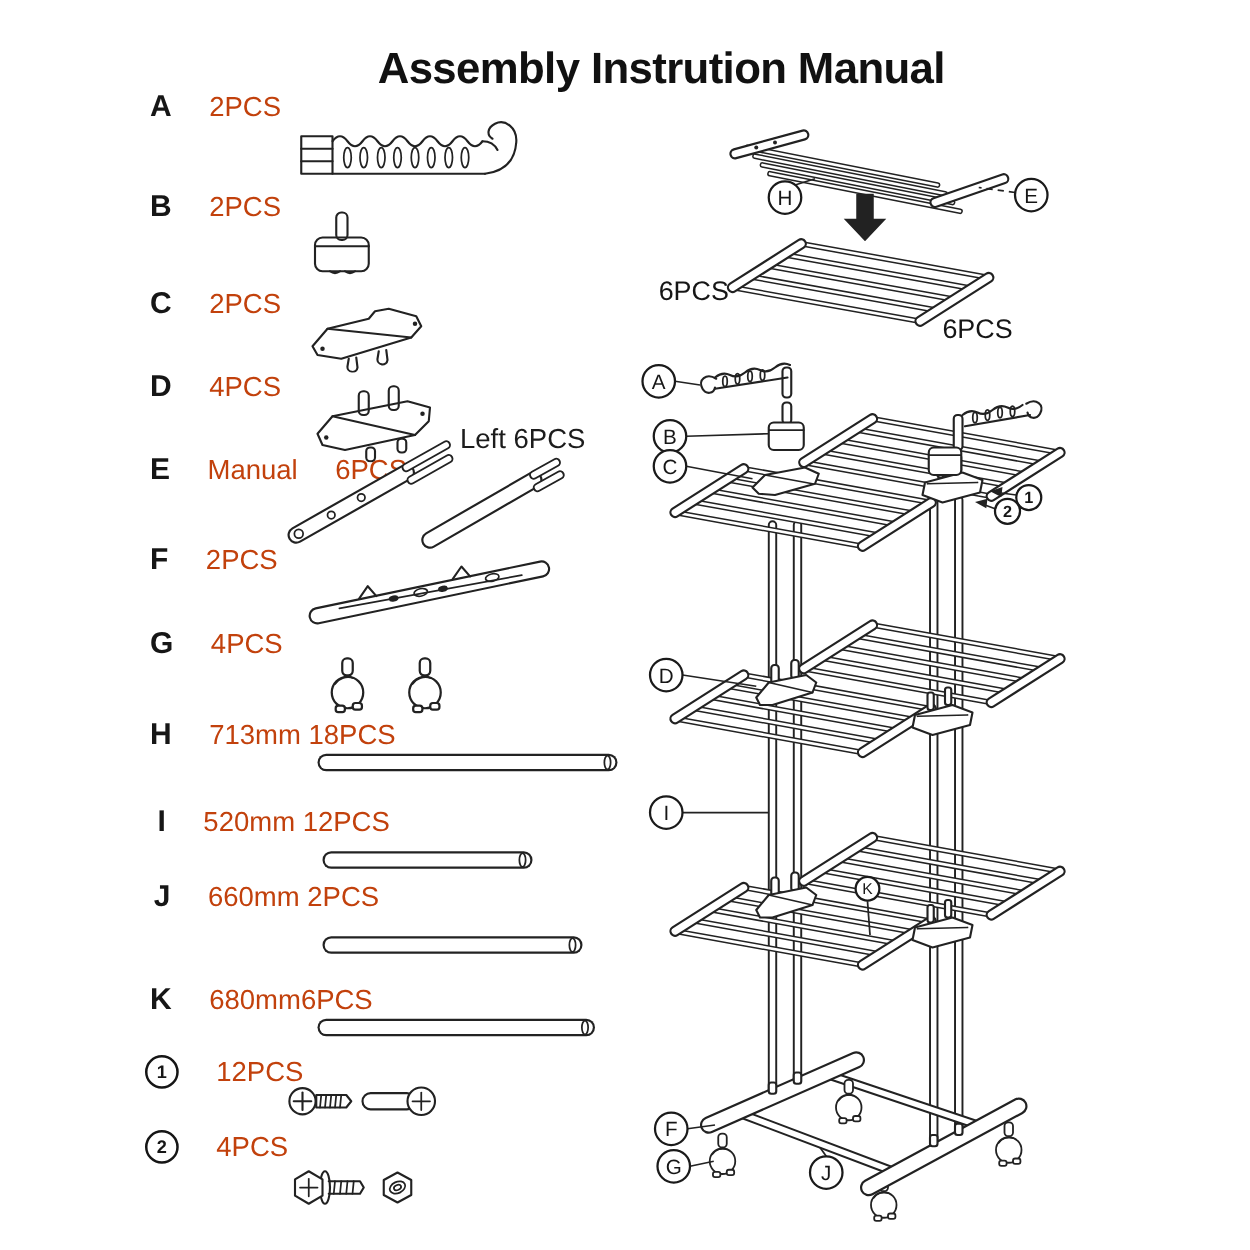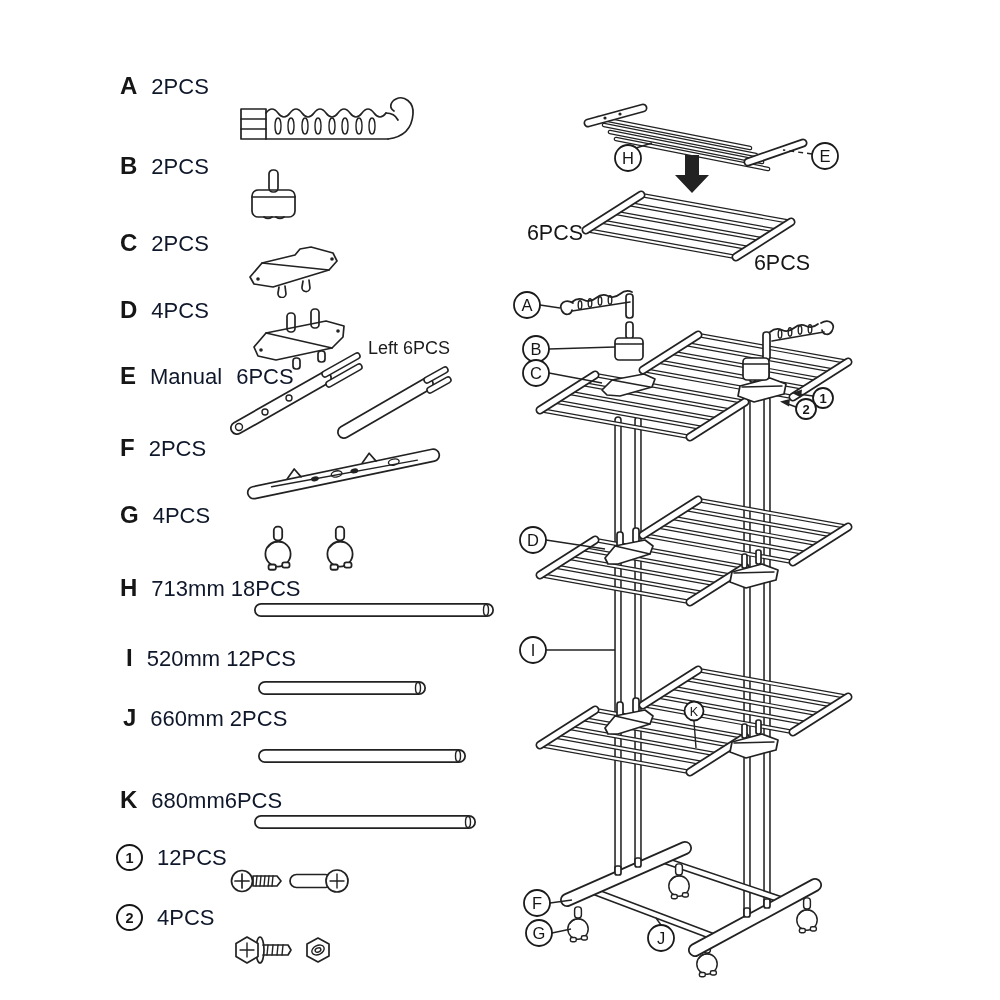--- a/index.html
+++ b/index.html
@@ -3,22 +3,22 @@
 <meta charset="utf-8">
 <style>
   html,body{margin:0;padding:0;background:#fff;}
   .page{position:relative;width:1000px;height:1000px;background:#fff;overflow:hidden;
         font-family:"Liberation Sans","DejaVu Sans",sans-serif;color:#161616;}
   .title{position:absolute;top:12px;left:0;width:100%;box-sizing:border-box;padding-left:58px;
          text-align:center;font-size:35px;font-weight:700;letter-spacing:-0.5px;color:#111;}
   .row{position:absolute;display:flex;align-items:baseline;gap:14px;white-space:nowrap;}
   .rowc{align-items:center;}
   .letter{font-size:24px;font-weight:700;}
-  .qty{font-size:22px;color:#0f172a;}
-  .floatlbl{position:absolute;font-size:18px;color:#1c1c1c;}
+  .qty{font-size:22px;color:#c2410c;margin-left:16px;}
+  .floatlbl{position:absolute;font-size:22px;color:#1c1c1c;}
   .cnum{width:23px;height:23px;border:2.6px solid #151515;border-radius:50%;display:flex;
         align-items:center;justify-content:center;font-size:14.5px;font-weight:700;}
   .draw{position:absolute;}
   svg text{font-family:"Liberation Sans","DejaVu Sans",sans-serif;fill:#161616;}
   .lbl{font-size:16.5px;}
   .lblsm{font-size:12.5px;}
   .lbldig{font-size:13px;font-weight:700;}
   .qtytxt{font-size:21.5px;}
   .ln{fill:none;stroke:#222;stroke-width:1.7;stroke-linejoin:round;stroke-linecap:round;}
   .lnt{fill:none;stroke:#222;stroke-width:1.4;stroke-linejoin:round;stroke-linecap:round;}
@@ -82,20 +82,21 @@
         <g>
           <rect class="lnf" x="10" y="-10" width="5" height="14" rx="2"></rect>
           <rect class="lnf" x="24" y="-14" width="5" height="14" rx="2"></rect>
           <path class="lnf" d="M0,8 L30,0 L46,6 L44,16 L14,24 L-2,18 Z"></path>
           <line class="lnt" x1="2" y1="9" x2="42" y2="8"></line>
         </g>
       </symbol>
     </defs>
   </svg>
 
+  <h1 class="title">Assembly Instrution Manual</h1>
 
   <div class="row" style="left:120px;top:72px">
     <span class="letter">A</span>
     <span class="qty">2PCS</span>
   </div>
   <svg class="draw" style="left:238px;top:92px" width="185" height="62" viewBox="0 0 185 62">
     <g class="ln">
       <rect x="3" y="17" width="25" height="30"></rect>
       <line x1="3" y1="27" x2="28" y2="27"></line>
         <line x1="3" y1="37" x2="28" y2="37"></line>

